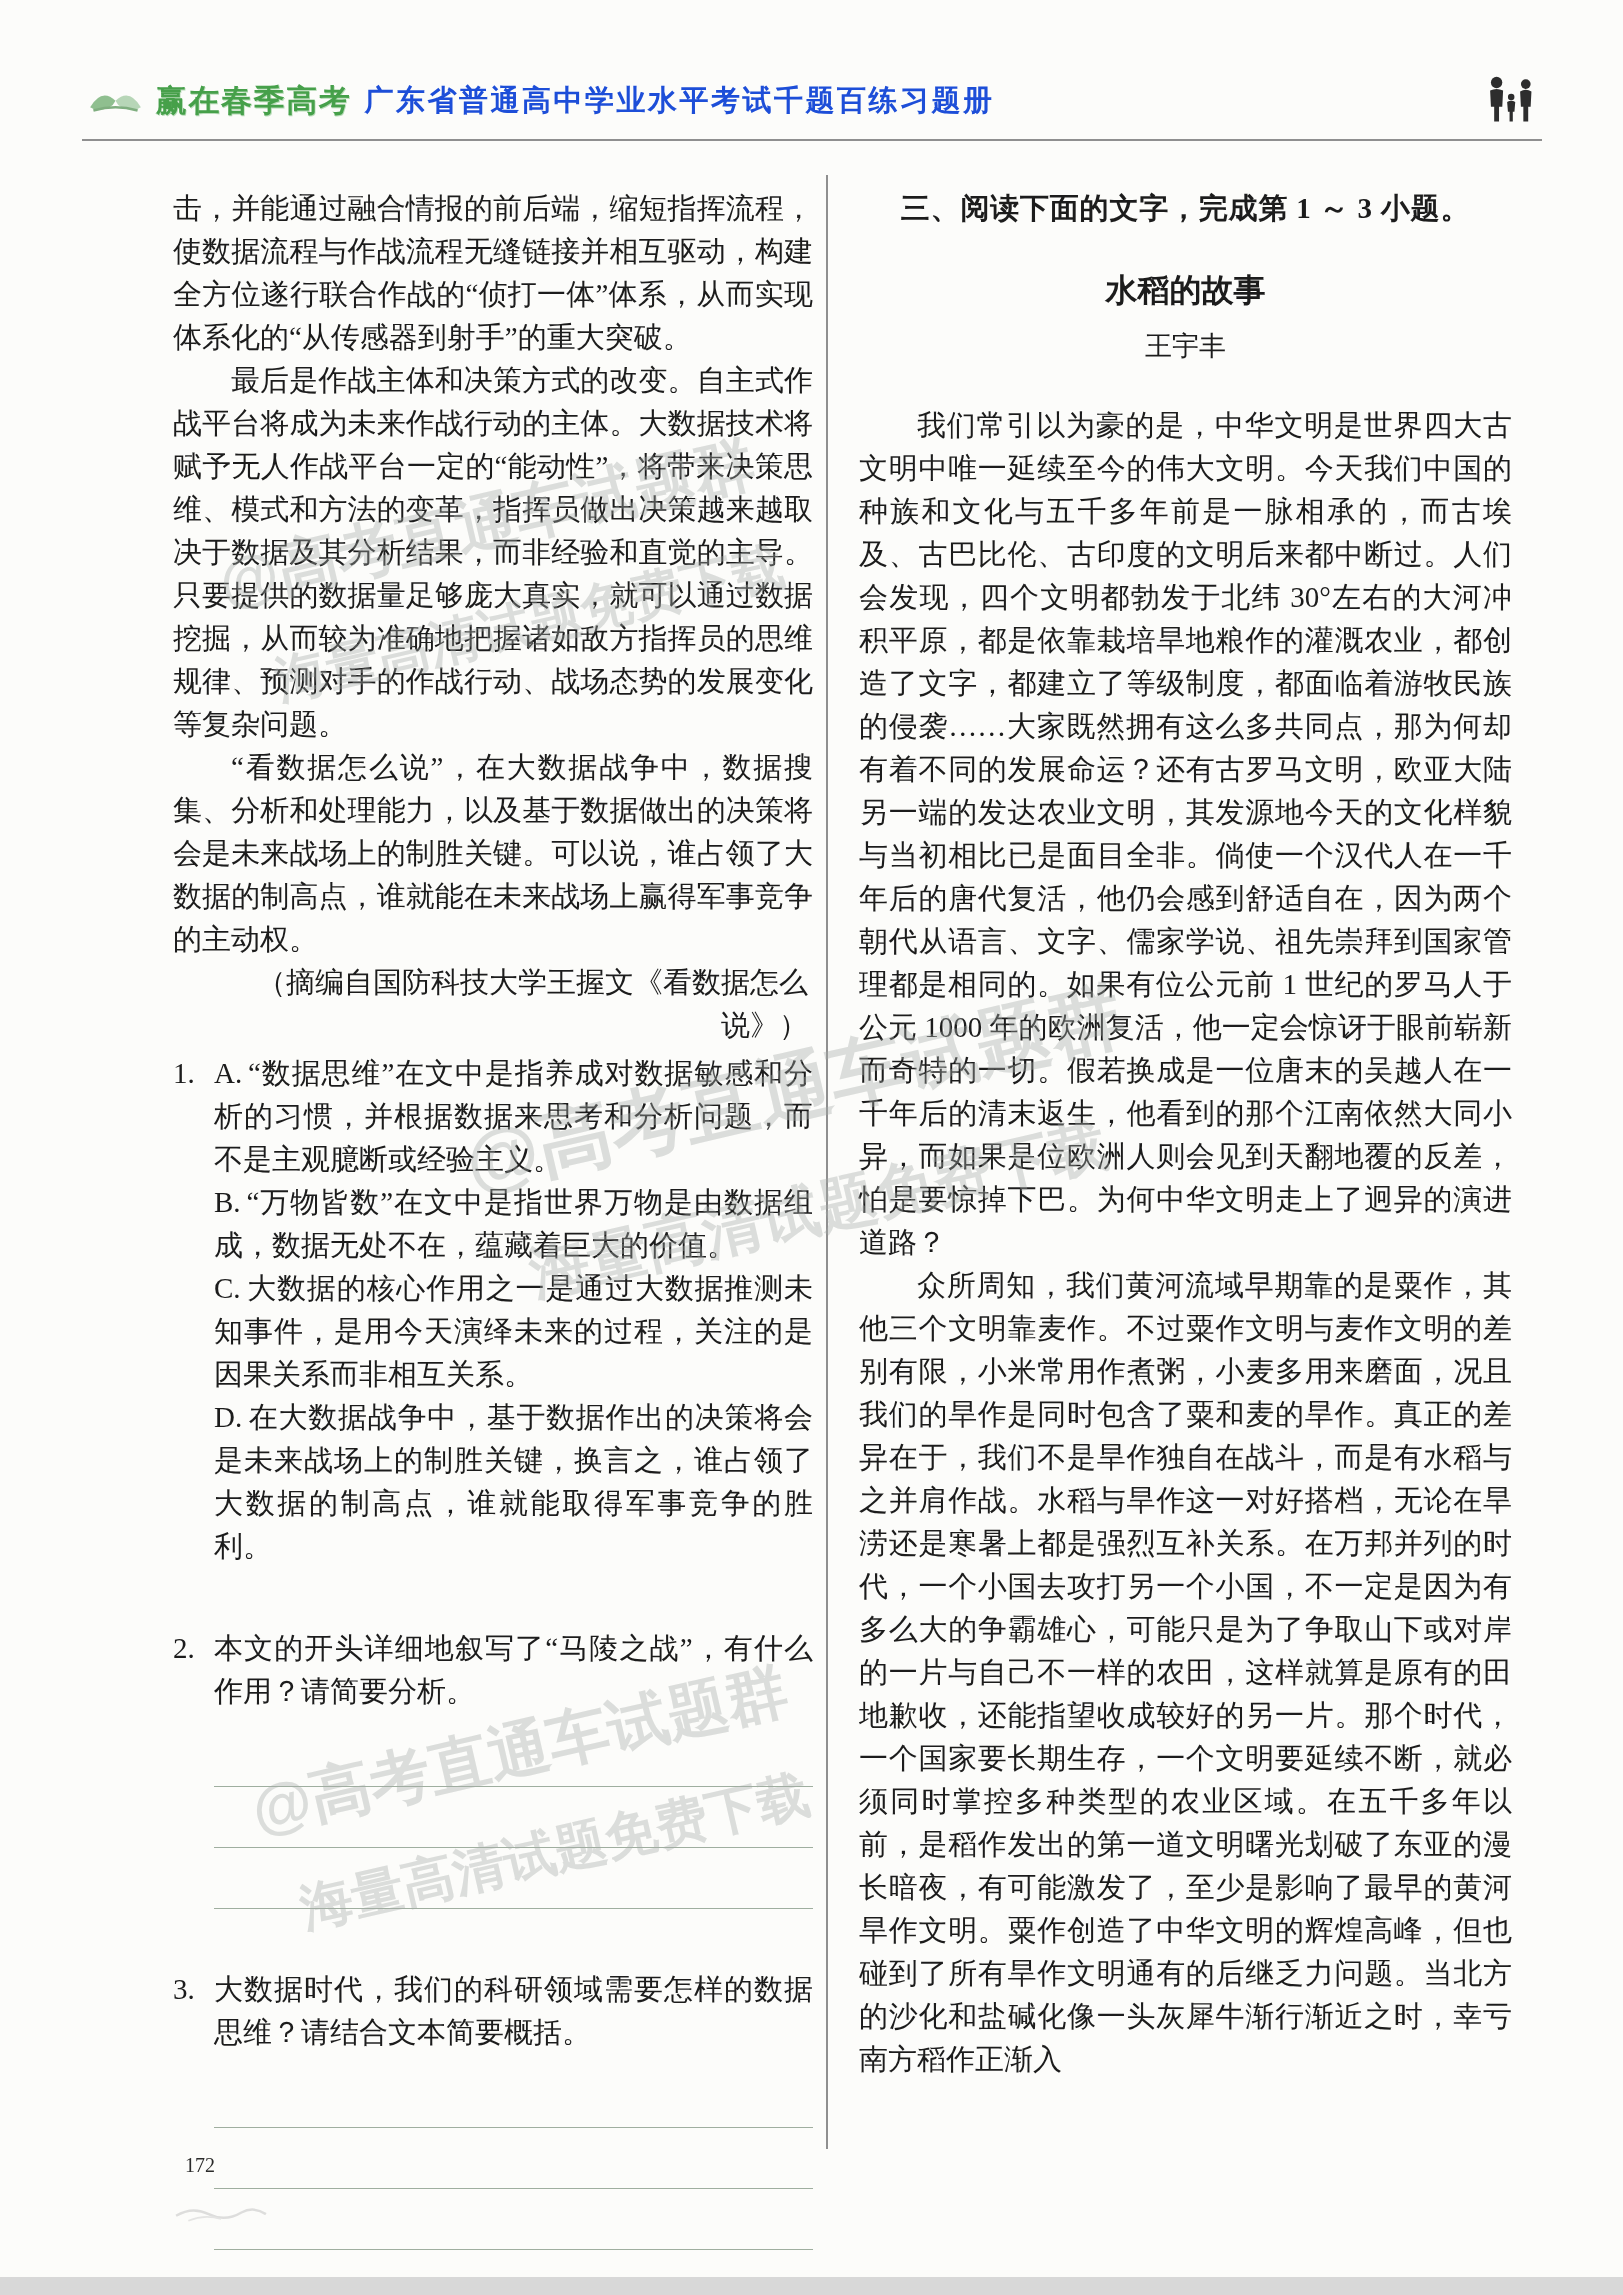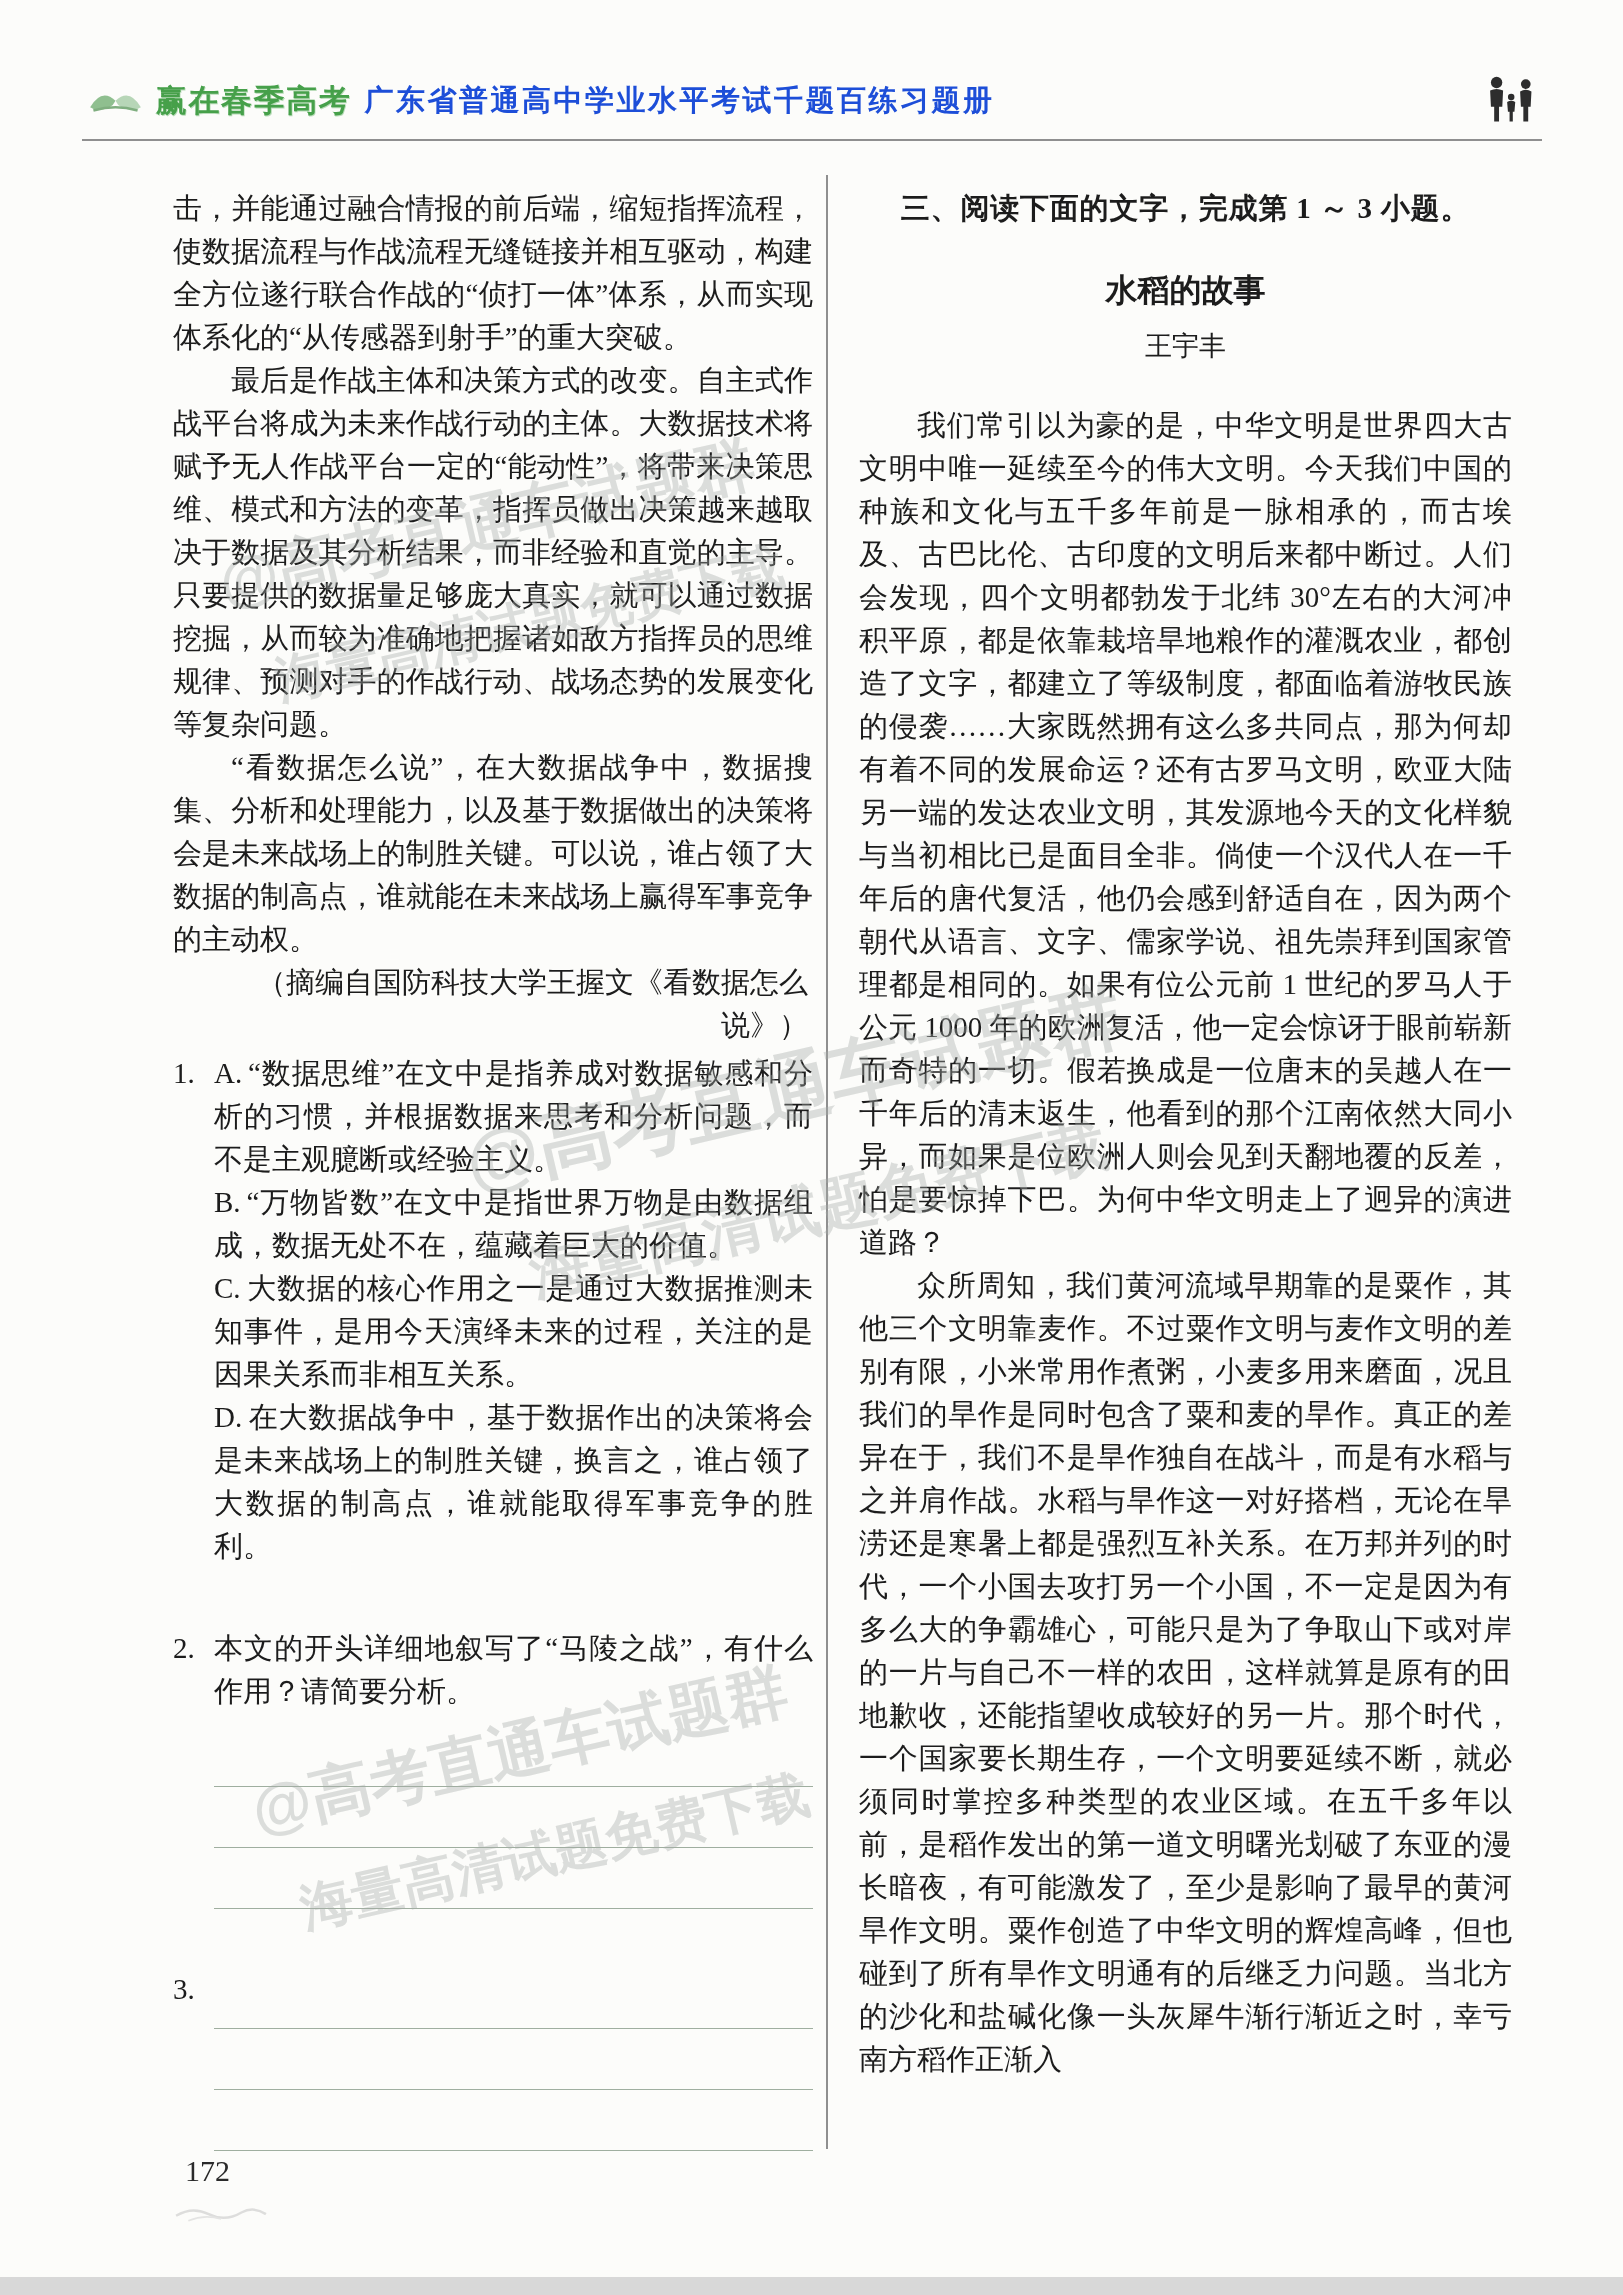--- a/index.html
+++ b/index.html
@@ -107,21 +107,21 @@
     font-size: 27px;
     margin-top: 13px;
   }
   .col-right .para { margin-top: 0; }
   .col-right .para.first { margin-top: 36px; }
 
   
   .page-number {
     position: absolute;
     left: 185px; top: 2154px;
-    font-size: 30px;
+    font-size: 20px;
     color: #2a2a2a;
   }
   .footer-scribble {
     position: absolute;
     left: 172px; top: 2201px;
     opacity: 0.45;
   }
 
   
   .watermark {
@@ -190,20 +190,21 @@
       <p>本文的开头详细地叙写了“马陵之战”，有什么作用？请简要分析。</p>
       <div class="answer-lines">
         <div class="answer-line"></div>
         <div class="answer-line"></div>
         <div class="answer-line"></div>
       </div>
     </div>
 
     <div class="question gap-top">
       <span class="qnum">3.</span>
+      <p>大数据时代，我们的科研领域需要怎样的数据思维？请结合文本简要概括。</p>
       <div class="answer-lines">
         <div class="answer-line"></div>
         <div class="answer-line"></div>
         <div class="answer-line"></div>
       </div>
     </div>
   </div>
 
   <div class="col-right">
     <p class="section-heading">三、阅读下面的文字，完成第 1 ～ 3 小题。</p>

